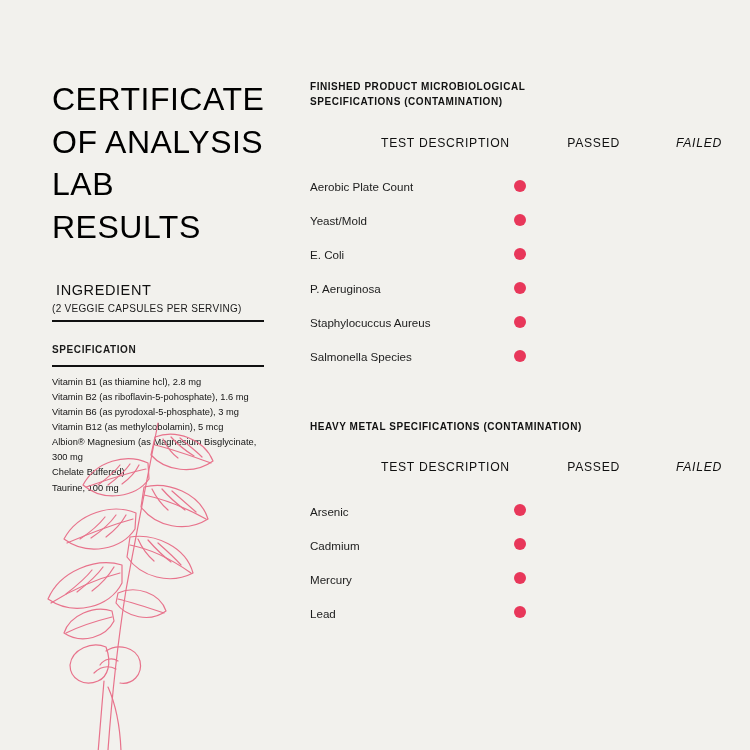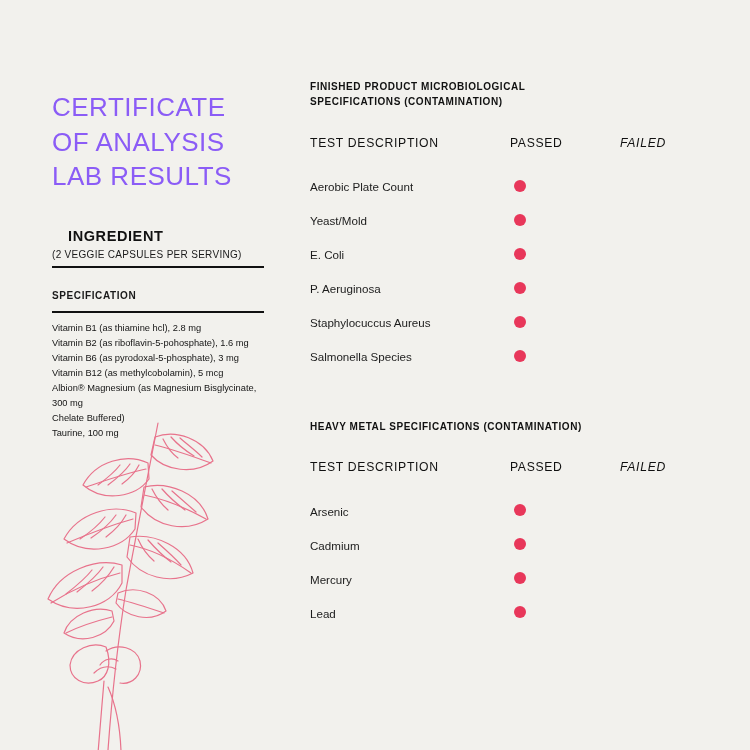--- a/index.html
+++ b/index.html
@@ -23,34 +23,34 @@
   }
 
   
   .left-col {
     position: absolute;
     left: 52px;
     top: 78px;
     width: 218px;
   }
   .doc-title {
-    font-size: 26px;
+    font-size: 32px;
     line-height: 1.33;
     letter-spacing: 0.5px;
     font-weight: 400;
-    color: #8b5cf6;
-    margin: 12px 0 34px 0;
+    color: #000000;
+    margin: 0 0 34px 0;
     white-space: pre-line;
   }
   .section-head {
     font-size: 14.5px;
     letter-spacing: 0.6px;
-    font-weight: 700;
+    font-weight: 400;
     color: #111;
-    margin: 0 0 5px 16px;
+    margin: 0 0 5px 4px;
   }
   .sub-note {
     font-size: 10px;
     letter-spacing: 0.3px;
     color: #1a1a1a;
     margin: 0 0 6px 0;
   }
   .rule {
     border: 0;
     border-top: 2.2px solid #111;
@@ -93,21 +93,21 @@
     white-space: pre-line;
   }
   .tbl {
     width: 100%;
     border-collapse: collapse;
   }
   .tbl th {
     font-size: 12.2px;
     letter-spacing: 0.7px;
     font-weight: 400;
-    text-align: left;
+    text-align: right;
     color: #111;
     padding: 0 0 30px 0;
   }
   .tbl td {
     font-size: 11.6px;
     color: #1c1c1c;
     padding: 0 0 20px 0;
     vertical-align: middle;
   }
   .col-desc { width: 196px; padding-left: 22px; }

